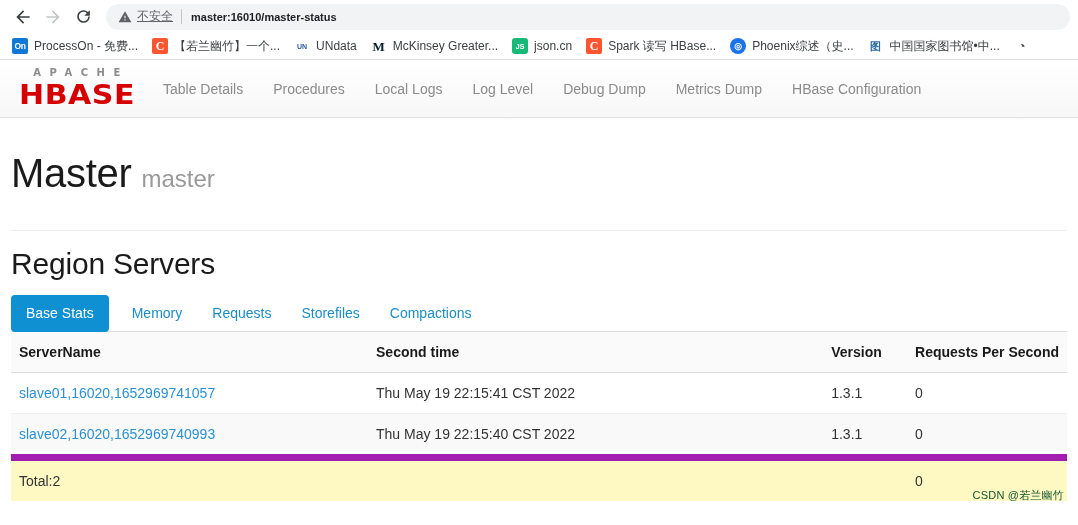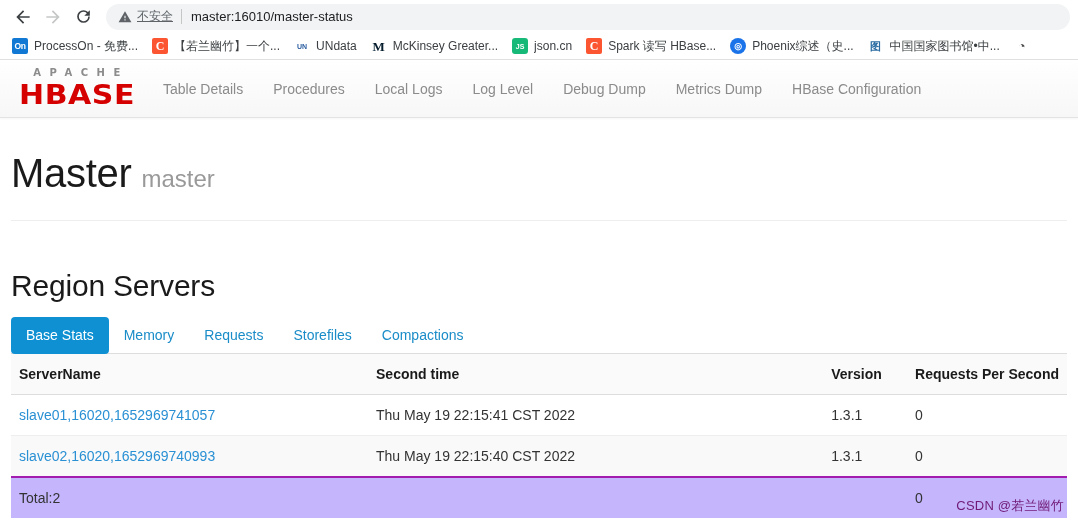--- a/index.html
+++ b/index.html
@@ -57,25 +57,26 @@
     color: #5f6368;
     white-space: nowrap;
   }
   #omni-divider {
     width: 1px; height: 15px;
     background: #c4c7c5;
     margin: 0 9px 0 0;
     flex: 0 0 auto;
   }
   #url-text {
-    font-size: 13px;
+    font-size: 11px;
     color: #202124;
     white-space: nowrap;
     overflow: hidden;
     text-overflow: ellipsis;
+    font-weight: bold;
   }
 
   
   #bookmark-bar {
     height: 27px;
     display: flex;
     align-items: center;
     padding: 0 6px;
     background: #ffffff;
     border-bottom: 1px solid #e0e0e0;
@@ -179,23 +180,23 @@
     color: #5a5a5a;
     background: #f4f4f4;
   }
 
   
   #content {
     padding: 0 11px;
   }
   #page-header {
     padding-top: 34px;
-    padding-bottom: 26px;
+    padding-bottom: 36px;
     border-bottom: 1px solid #eeeeee;
-    margin-bottom: 48px;
+    margin-bottom: 16px;
   }
   #page-title {
     font-size: 40px;
     color: #1a1a1a;
     font-weight: normal;
     line-height: 1.05;
     margin: 0;
     display: inline;
     letter-spacing: -0.3px;
   }
@@ -229,21 +230,21 @@
     color: #1a8cc8;
     margin-bottom: -1px;
     border: 1px solid transparent;
     border-radius: 4px 4px 0 0;
     line-height: 1.2;
   }
   .tab.active {
     background: #0e90d2;
     color: #ffffff;
     border-radius: 4px;
-    margin-right: 0;
+    margin-right: 8px;
   }
 
   
   #rs-table {
     width: 100%;
     border-collapse: collapse;
     font-size: 14px;
   }
   #rs-table th {
     text-align: left;
@@ -258,35 +259,35 @@
     padding: 12px 8px;
     color: #333333;
     border-top: 1px solid #eeeeee;
     white-space: nowrap;
   }
   #rs-table tbody tr:nth-child(odd) td { background: #ffffff; }
   #rs-table tbody tr:nth-child(even) td { background: #f9f9f9; }
   #rs-table tfoot td {
     padding: 12px 8px;
     color: #333333;
-    border-top: 2px solid #a21caf;
-    background: #c4b5fd;
+    border-top: 7px solid #a21caf;
+    background: #fef9c3;
   }
   .server-link { color: #2a90d4; text-decoration: none; }
   .col-name  { width: 375px; }
   .col-start { width: 485px; }
   .col-ver   { width: 86px; }
 
   
   #watermark {
     position: absolute;
     right: 14px;
-    bottom: 10px;
-    font-size: 13px;
-    color: #701a75;
+    bottom: 22px;
+    font-size: 11px;
+    color: #14532d;
     letter-spacing: 0.2px;
     pointer-events: none;
   }
 </style>
 </head>
 <body>
 
 <div id="browser-chrome">
 
   <div id="toolbar-row">

